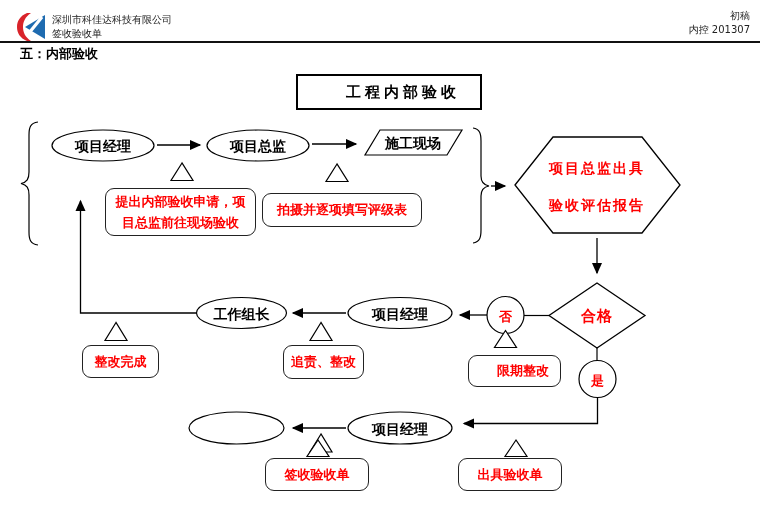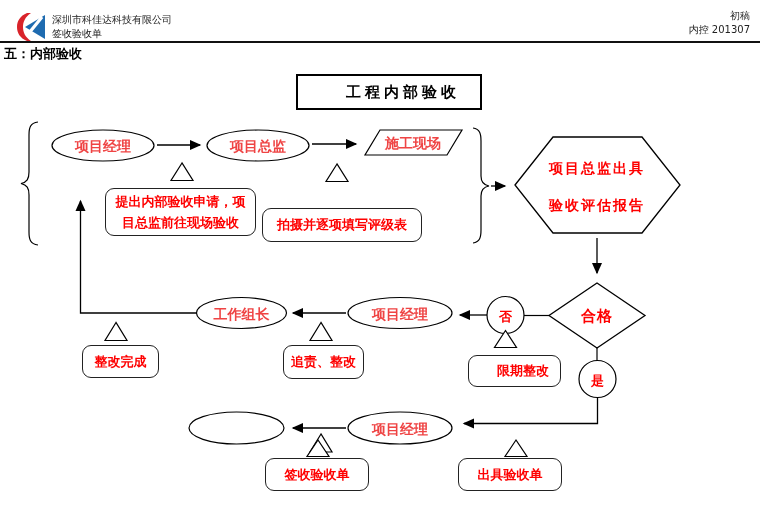--- a/index.html
+++ b/index.html
@@ -3,24 +3,24 @@
 <meta charset="utf-8">
 <style>
   html,body{margin:0;padding:0;background:#ffffff;}
   .page{position:relative;width:760px;height:518px;background:#fff;overflow:hidden;
         font-family:"DejaVu Sans","Liberation Sans",sans-serif;color:#000;}
   .abs{position:absolute;}
   svg{display:block;}
   .rule{position:absolute;left:0;top:41px;width:760px;height:2px;background:#111;}
   .hdr-txt{font-size:10px;line-height:13px;color:#222;}
   .hdr-right{text-align:right;font-size:10px;line-height:13px;color:#222;}
-  .section-title{font-size:13px;font-weight:bold;color:#000;}
+  .section-title{font-size:13px;font-weight:bold;color:#000;margin-left:16px;}
   .title-box{border:2px solid #000;background:#fff;display:flex;align-items:center;justify-content:center;
              font-size:15px;font-weight:bold;letter-spacing:4px;padding-left:28px;}
-  .node-label{color:#ef4444;font-weight:bold;font-size:14px;text-align:center;}
+  .node-label{color:#000000;font-weight:bold;font-size:14px;text-align:center;}
   .hex-label{color:#fe0000;font-weight:bold;font-size:14px;letter-spacing:2px;text-align:center;}
   .decision-label{color:#fe0000;font-weight:bold;font-size:15px;text-align:center;letter-spacing:1px;}
   .yn-label{color:#fe0000;font-weight:bold;font-size:13px;text-align:center;}
   .round-box{border:1.4px solid #222;border-radius:9px;background:#fff;color:#fe0000;font-weight:bold;
              display:flex;align-items:center;justify-content:center;text-align:center;font-size:13px;}
   .callout{font-size:13px;line-height:21px;}
 </style>
 </head>
 <body>
 
@@ -91,21 +91,21 @@
   <div class="abs node-label" style="left:207px;top:138px;width:102px;">项目总监</div>
   <div class="abs node-label" style="left:370px;top:135px;width:86px;">施工现场</div>
 
   <div class="abs hex-label" style="left:525px;top:160px;width:144px;">项目总监出具</div>
   <div class="abs hex-label" style="left:525px;top:197px;width:144px;">验收评估报告</div>
 
   <div class="abs round-box callout" style="left:105px;top:188px;width:149px;height:46px;flex-direction:column;">
     <div>提出内部验收申请，项</div>
     <div>目总监前往现场验收</div>
   </div>
-  <div class="abs round-box" style="left:262px;top:208px;width:158px;height:32px;">拍摄并逐项填写评级表</div>
+  <div class="abs round-box" style="left:262px;top:193px;width:158px;height:32px;">拍摄并逐项填写评级表</div>
 
   <div class="abs decision-label" style="left:559px;top:307px;width:76px;">合格</div>
   <div class="abs yn-label" style="left:490px;top:308px;width:31px;">否</div>
   <div class="abs yn-label" style="left:582px;top:372px;width:31px;">是</div>
 
   <div class="abs node-label" style="left:196px;top:306px;width:91px;">工作组长</div>
   <div class="abs node-label" style="left:348px;top:306px;width:104px;">项目经理</div>
 
   <div class="abs round-box" style="left:82px;top:345px;width:75px;height:31px;">整改完成</div>
   <div class="abs round-box" style="left:283px;top:345px;width:79px;height:32px;">追责、整改</div>

